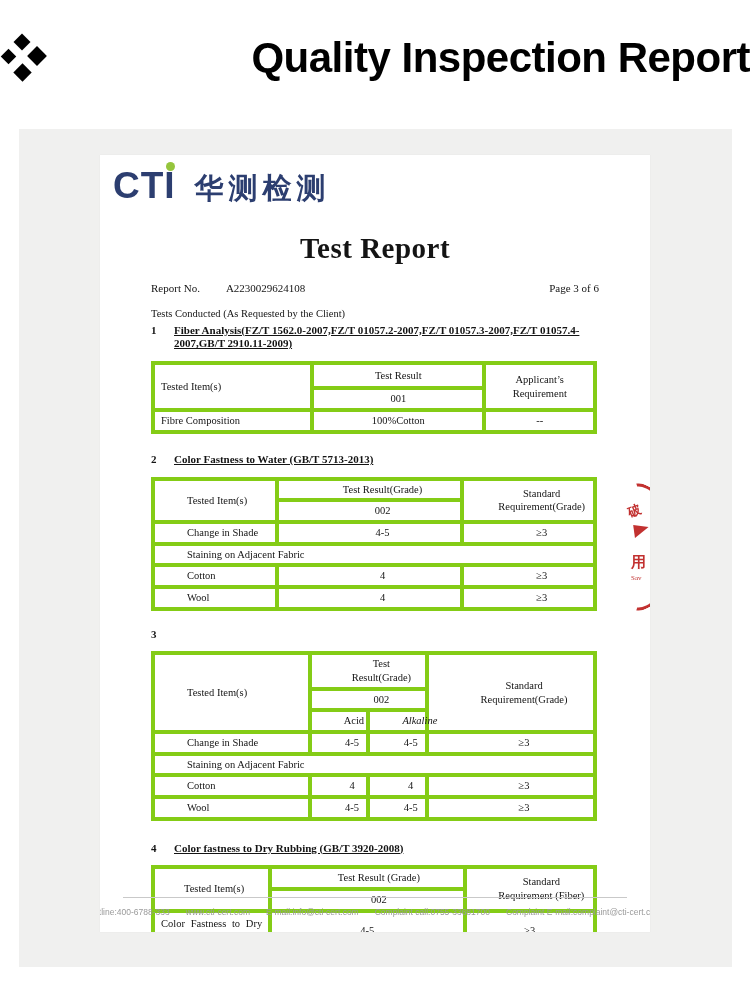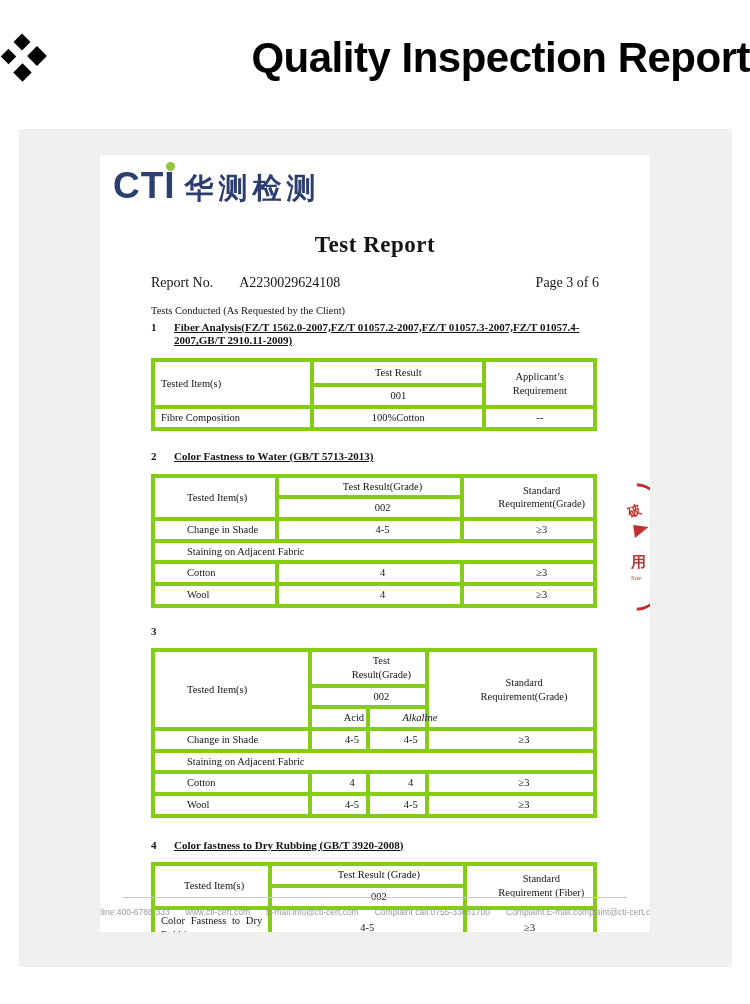--- a/index.html
+++ b/index.html
@@ -15,28 +15,28 @@
   .diamond-icon .d4 { width:13px; height:13px; top:32px; left:16px; }
   .title-text { font-family:"Liberation Sans", sans-serif; font-weight:900; font-size:42px; letter-spacing:-0.5px; color:#000; white-space:nowrap; }
 
   
   .card { width:713px; height:838px; margin:0 auto; background:#f0f0ef; }
 
   
   .doc { position:relative; width:550px; height:777px; margin:0 auto; top:26px; background:#ffffff; color:#141414; overflow:hidden; box-shadow:0 0 1px rgba(0,0,0,0.08); }
 
   
-  .logo { display:flex; align-items:flex-end; gap:9px; margin:15px 0 0 13px; }
+  .logo { display:flex; align-items:flex-end; gap:19px; margin:15px 0 0 13px; }
   .logo-cti { position:relative; font-family:"Liberation Sans", sans-serif; font-weight:bold; font-size:37px; line-height:0.88; color:#2c3e70; letter-spacing:1px; }
   .logo-dot { position:absolute; right:1px; top:-8px; width:9px; height:9px; border-radius:50%; background:#95c53c; }
   .logo-cn { font-family:"Liberation Sans", sans-serif; font-weight:bold; font-size:29px; line-height:1; color:#2c3e70; letter-spacing:5px; }
 
-  .doc-title { text-align:center; font-size:23px; font-weight:bold; margin-top:29px; letter-spacing:0.5px; }
-
-  .report-line { display:flex; justify-content:space-between; margin:17px 51px 14px 51px; font-size:14px;text-align:right; }
+  .doc-title { text-align:center; font-size:29px; font-weight:bold; margin-top:29px; letter-spacing:0.5px; }
+
+  .report-line { display:flex; justify-content:space-between; margin:17px 51px 14px 51px; font-size:11px;text-align:right; }
   .report-no-label { margin-right:26px; }
 
   .tests-conducted { margin:13px 51px 0 51px; font-size:10.5px; }
 
   
   .sec-head { display:flex; margin:0 53px 0 51px; font-size:11px; font-weight:bold; line-height:1.25; }
   .sec-num { width:23px; flex:0 0 auto; }
   .sec-title { text-decoration:underline; }
   .mt-s1 { margin-top:5px; }
   .mt-s2 { margin-top:19px; }

